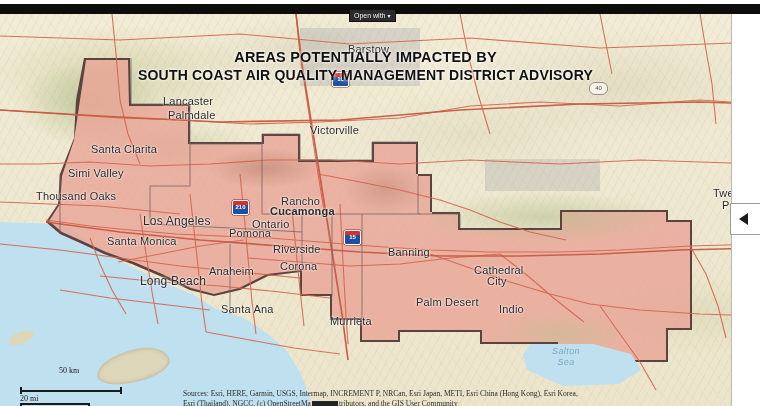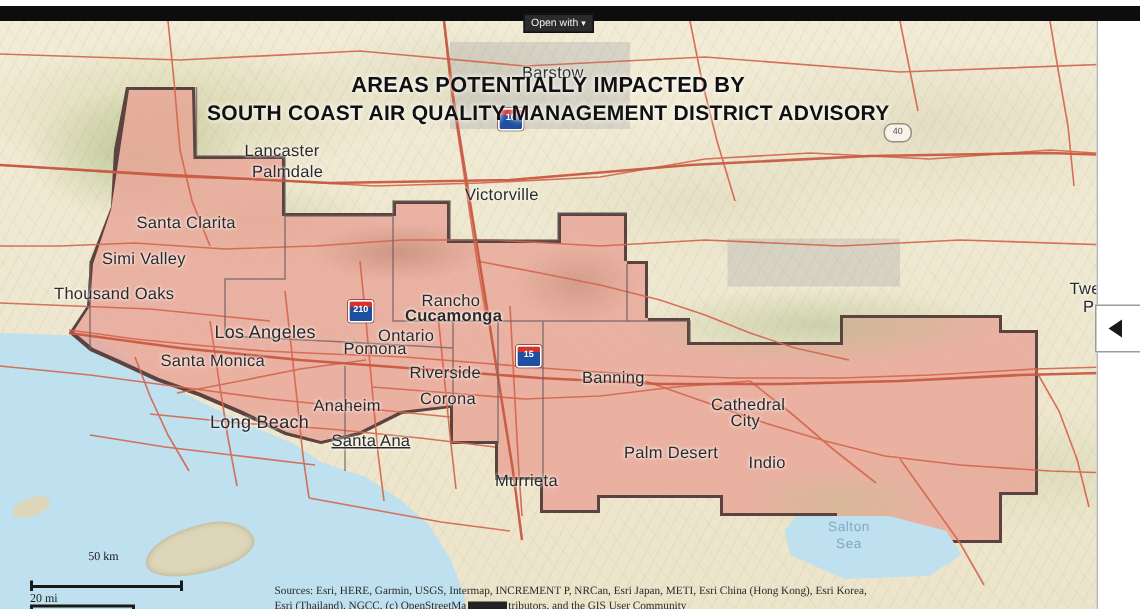--- a/index.html
+++ b/index.html
@@ -58,21 +58,21 @@
      background:#ddd6b8;border-radius:60% 40% 50% 45%/60% 55% 45% 40%;
      transform:rotate(-12deg);box-shadow:inset 0 0 4px rgba(150,140,110,.6);}
   #island2{position:absolute;left:8px;top:318px;width:26px;height:12px;
      background:#ddd6b8;border-radius:50%;transform:rotate(-20deg);}
 
   
   #salton{position:absolute;left:523px;top:330px;width:118px;height:42px;
      background:#bfe0ef;
      clip-path:polygon(8px 0,70px 0,108px 10px,118px 26px,96px 40px,40px 42px,4px 26px,0 10px);}
   #salton-label{position:absolute;left:536px;top:332px;width:60px;text-align:center;
-     color:#7fa9c4;font-size:9px;line-height:11px;letter-spacing:.4px;}
+     color:#7fa9c4;font-style:italic;font-size:9px;line-height:11px;letter-spacing:.4px;}
 
   
   #advisory{position:absolute;left:0;top:0;width:760px;height:392px;
      background:#e8a496;opacity:.80;
      clip-path:polygon(
        84px 44px, 130px 44px, 131px 90px, 190px 90px, 190px 128px,
        262px 128px, 262px 120px, 300px 120px, 300px 146px, 372px 146px,
        372px 128px, 418px 128px, 418px 162px, 430px 162px, 430px 198px,
        460px 198px, 460px 214px, 560px 214px, 560px 196px, 668px 196px,
        668px 206px, 692px 206px, 692px 316px, 668px 316px, 668px 348px,
@@ -277,21 +277,21 @@
     <div class="place p-md" style="left:163px;top:81px;">Lancaster</div>
     <div class="place p-md" style="left:168px;top:95px;">Palmdale</div>
     <div class="place p-md" style="left:310px;top:110px;">Victorville</div>
     <div class="place p-md" style="left:91px;top:129px;">Santa Clarita</div>
     <div class="place p-md" style="left:68px;top:153px;">Simi Valley</div>
     <div class="place p-md" style="left:36px;top:176px;">Thousand Oaks</div>
     <div class="place p-lg" style="left:143px;top:200px;">Los Angeles</div>
     <div class="place p-md" style="left:107px;top:221px;">Santa Monica</div>
     <div class="place p-lg" style="left:122px;top:260px;margin-left:18px;">Long Beach</div>
     <div class="place p-md" style="left:209px;top:251px;">Anaheim</div>
-    <div class="place p-md" style="left:221px;top:274px;text-decoration:underline;">Santa Ana</div>
+    <div class="place p-md" style="left:221px;top:289px;">Santa Ana</div>
     <div class="place p-md" style="left:229px;top:213px;text-align:right;">Pomona</div>
     <div class="place p-md" style="left:252px;top:204px;">Ontario</div>
     <div class="place p-md" style="left:281px;top:181px;">Rancho</div>
     <div class="place p-md" style="left:270px;top:191px;font-weight:bold;">Cucamonga</div>
     <div class="place p-md" style="left:273px;top:229px;">Riverside</div>
     <div class="place p-md" style="left:269px;top:246px;padding-left:11px;">Corona</div>
     <div class="place p-md" style="left:330px;top:301px;">Murrieta</div>
     <div class="place p-md" style="left:388px;top:232px;">Banning</div>
     <div class="place p-md" style="left:474px;top:250px;">Cathedral</div>
     <div class="place p-md" style="left:487px;top:261px;">City</div>

